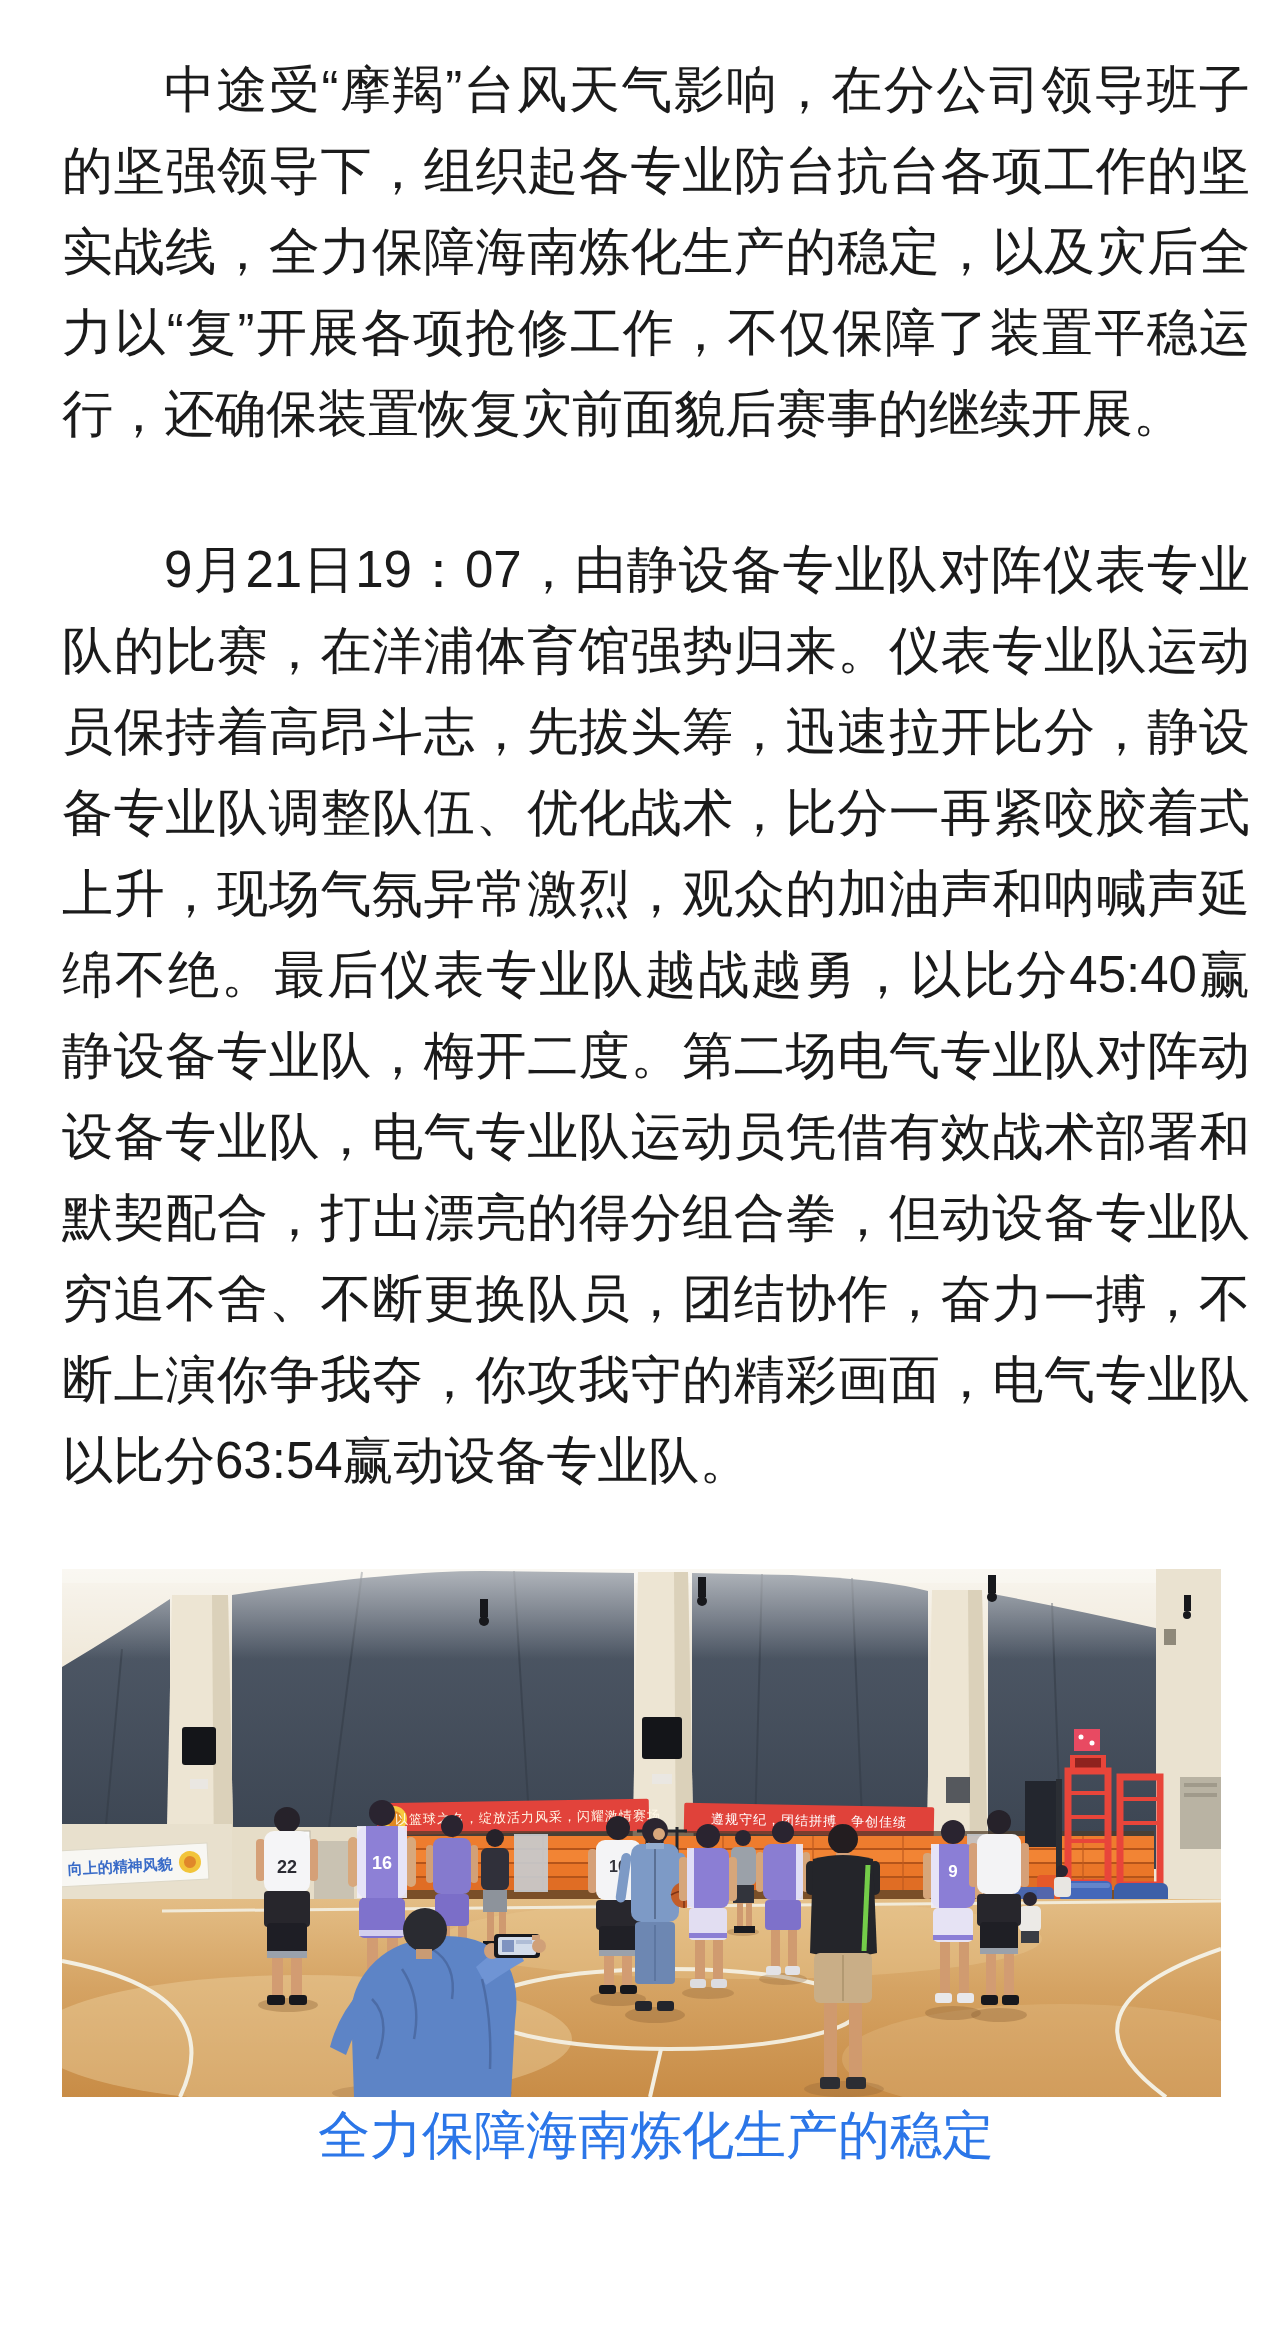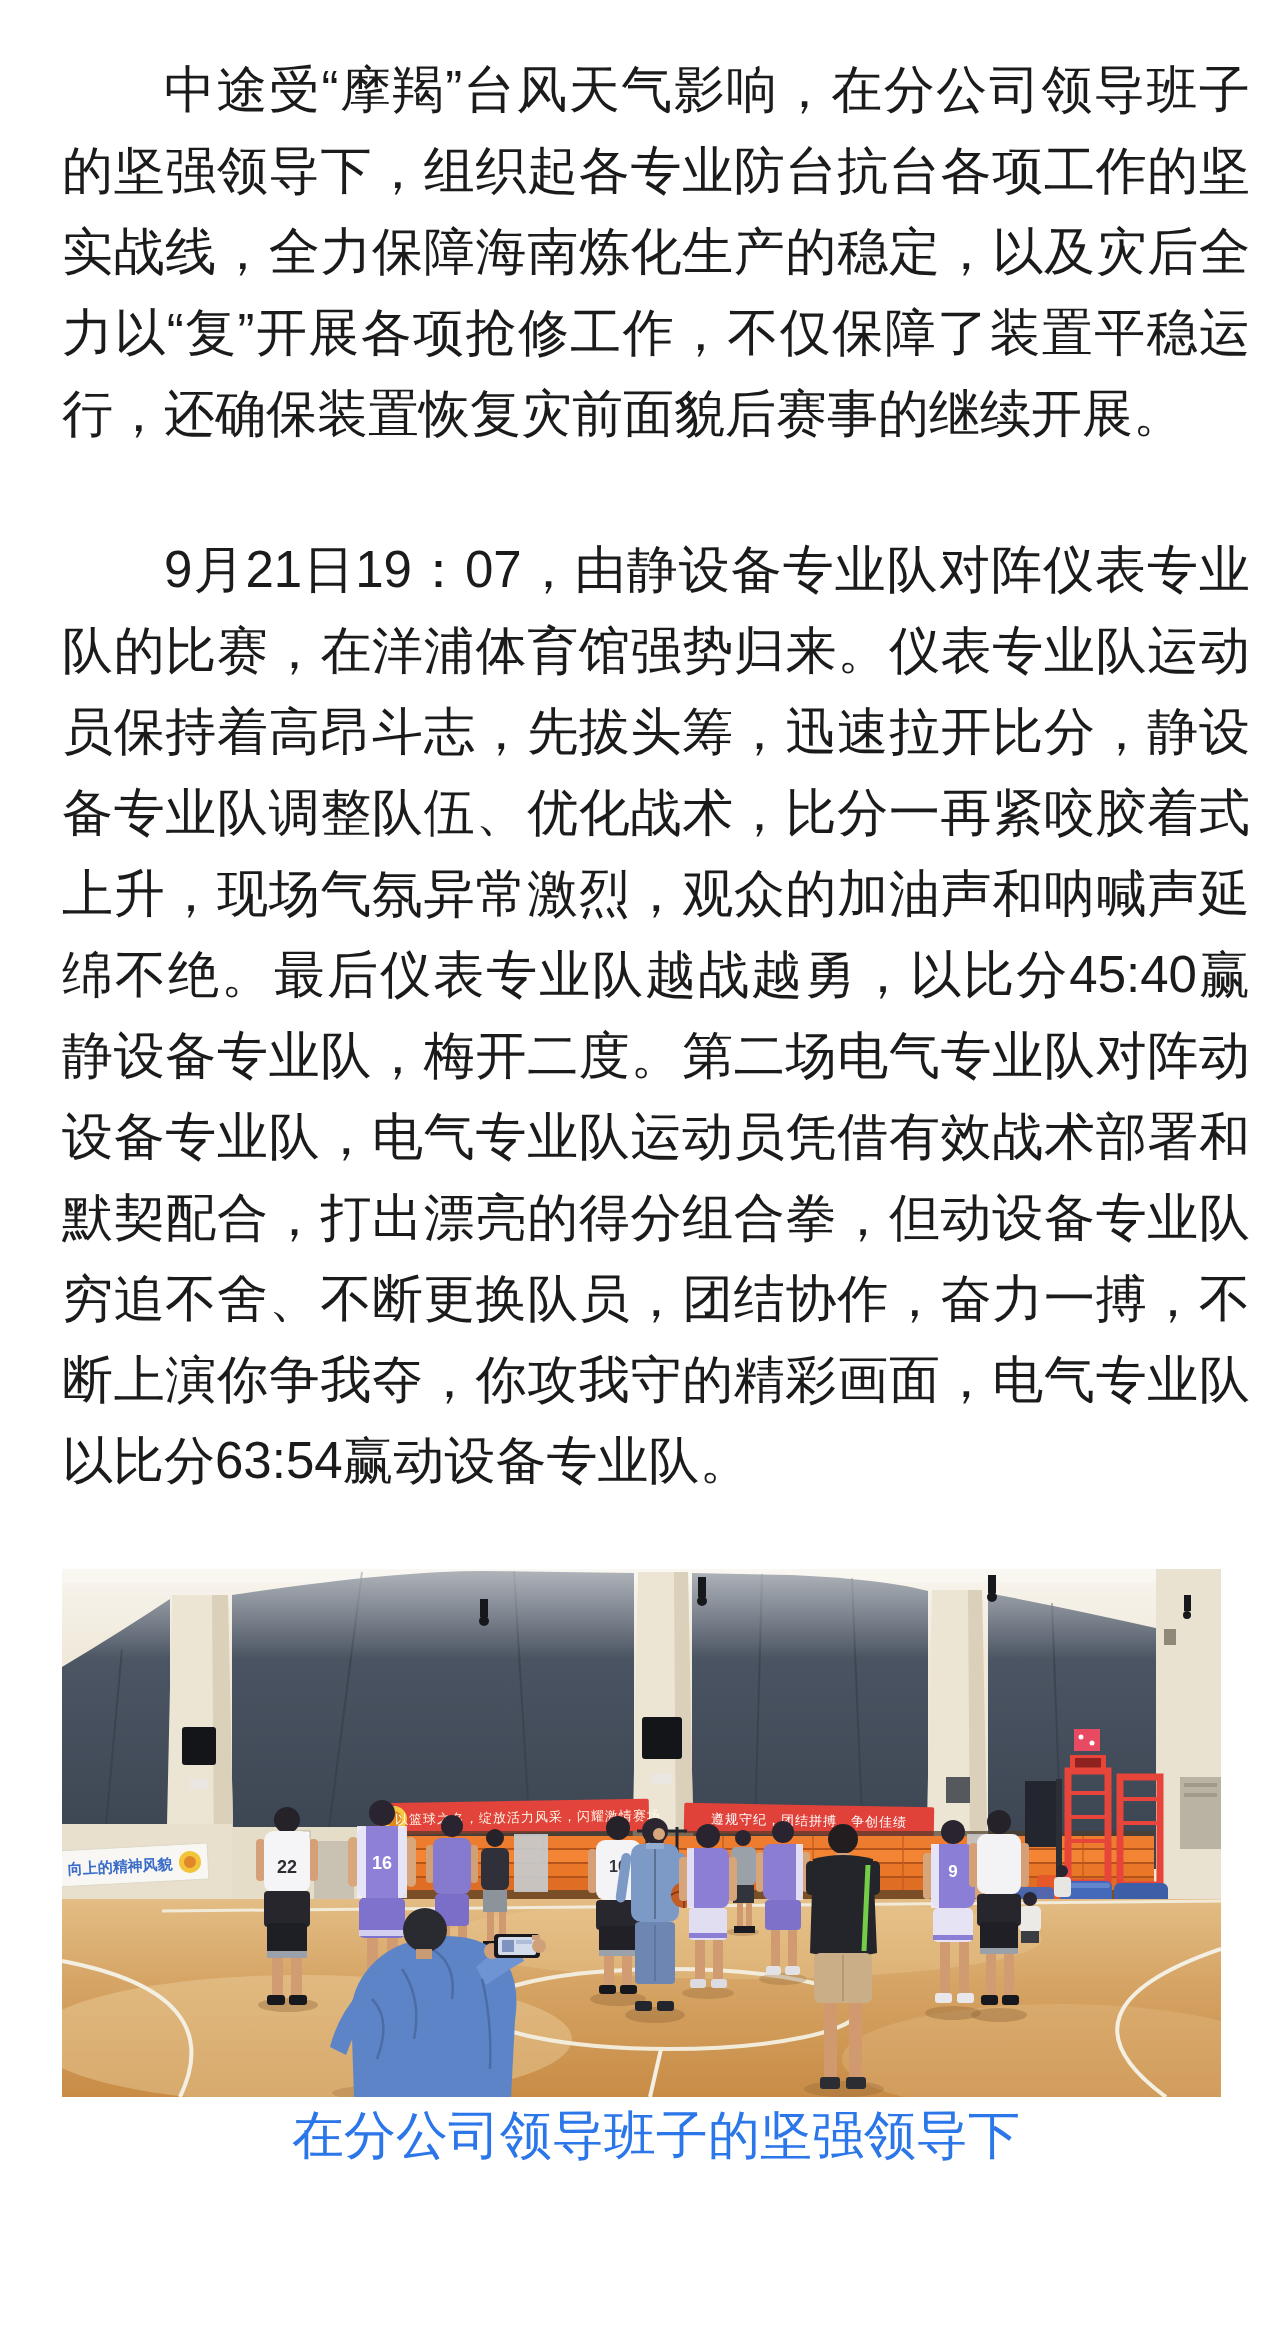--- a/index.html
+++ b/index.html
@@ -410,16 +410,16 @@
           <circle cx="430" cy="382" r="8" fill="#d0a078"></circle>
           <rect x="432" y="365" width="46" height="24" rx="4" fill="#16181e"></rect>
           <rect x="436" y="368" width="38" height="18" rx="2" fill="#d3dcea"></rect>
           <rect x="440" y="371" width="12" height="12" fill="#7f93c0"></rect>
           <rect x="454" y="371" width="16" height="4" fill="#b0bdd6"></rect>
           <circle cx="477" cy="377" r="7" fill="#d0a078"></circle>
           <rect x="470" y="366" width="8" height="5" fill="#d0a078"></rect>
         </g>
       </g>
     </svg>
-    <figcaption class="caption">在分公司领导班子的坚强领导下</figcaption>
+    <figcaption class="caption">全力保障海南炼化生产的稳定</figcaption>
   </figure>
 
 </div>
 
 </body></html>

